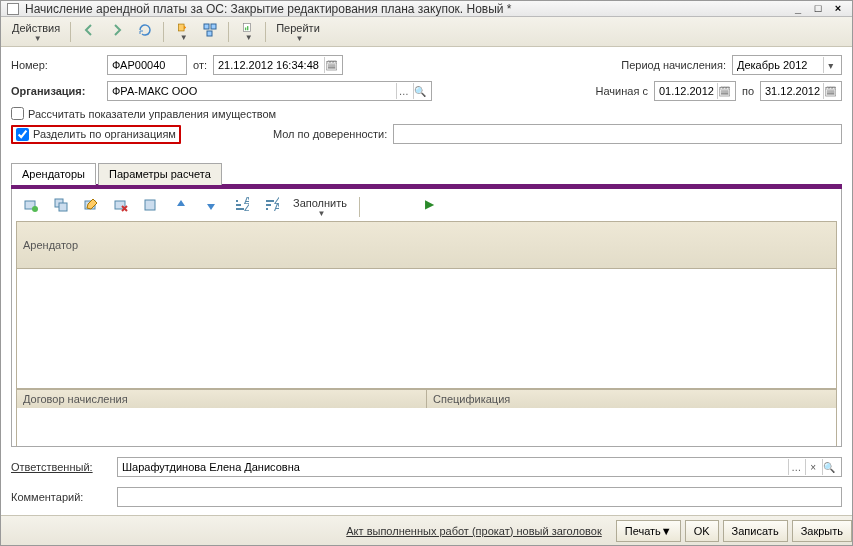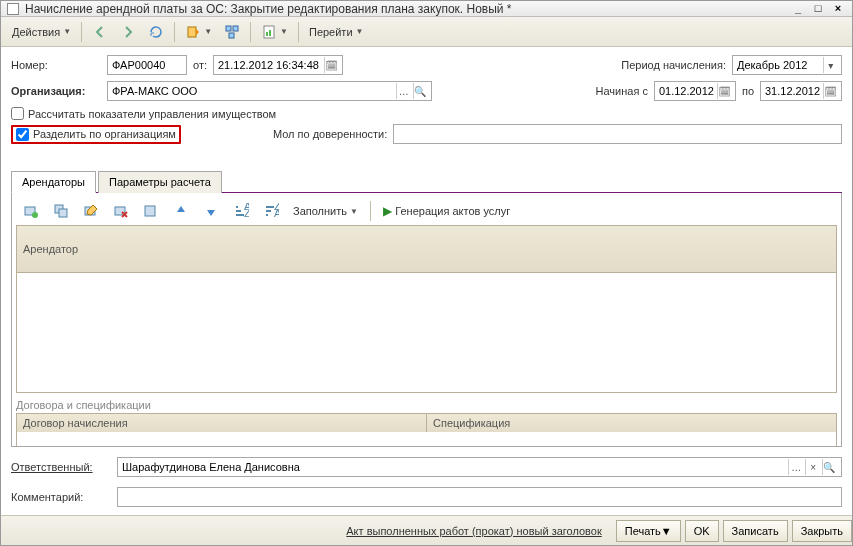--- a/index.html
+++ b/index.html
@@ -2,36 +2,36 @@
 <html><head>
 <meta charset="utf-8">
 <style>
 * { box-sizing: border-box; margin: 0; padding: 0; font-family: Arial, sans-serif; font-size: 11px; }
 body { background: #fff; width: 853px; height: 546px; border: 1px solid #999; display: flex; flex-direction: column; }
 .titlebar { background: linear-gradient(#f8f8f8,#e8e8e8); height: 16px; display: flex; align-items: center; padding: 0 6px; border-bottom: 1px solid #bbb; }
 .titlebar .ticon { width: 12px; height: 12px; border: 1px solid #888; background: #fff; margin-right: 6px; }
 .titlebar .title { flex: 1; color: #333; font-size: 12px; }
 .titlebar .wbtn { width: 16px; height: 14px; margin-left: 4px; text-align: center; line-height: 12px; font-weight: bold; cursor: default; }
 .toolbar { background: linear-gradient(#f4f2ea,#e9e6da); height: 30px; display: flex; align-items: center; padding: 0 6px; border-bottom: 1px solid #c9c5b5; gap: 2px; }
-.tbtn { height: 22px; min-width: 22px; border: 1px solid transparent; display: flex; align-items: center; justify-content: flex-start; padding: 0 4px; cursor: default; }
+.tbtn { height: 22px; min-width: 22px; border: 1px solid transparent; display: flex; align-items: center; justify-content: flex-start; padding: 0 4px; cursor: default; flex-direction: column; }
 .tbtn .dd { font-size: 8px; margin-left: 3px; color: #555; }
 .tbtn-text { color: #333; }
 .sep { width: 1px; height: 20px; background: #c2bda8; margin: 0 3px; }
 .ico { width: 16px; height: 16px; display: inline-block; }
 .content { flex: 1; padding: 8px 10px; display: flex; flex-direction: column; overflow: hidden; }
 .row { display: flex; align-items: center; margin-bottom: 6px; gap: 6px; }
 .lbl { color: #333; }
 .lbl-u { text-decoration: underline; color: #333; }
 .field { height: 20px; border: 1px solid #a8a8a8; background: #fff; display: flex; align-items: center; padding: 0 4px; }
 .field input { border: none; outline: none; width: 100%; height: 100%; background: transparent; }
 .field .fbtn { width: 16px; height: 16px; border-left: 1px solid #ccc; display: flex; align-items: center; justify-content: center; cursor: default; font-size: 10px; color: #555; margin-left: 2px; }
 .checkbox-row { display: flex; align-items: center; gap: 4px; }
 .hl { border: 2px solid #c00; padding: 1px 3px; display: inline-flex; align-items: center; gap: 4px; border-radius: 1px; }
 input[type=checkbox] { width: 13px; height: 13px; }
-.tabs { display: flex; border-bottom: 1px solid #701a75; margin-top: 20px; }
+.tabs { display: flex; border-bottom: 5px solid #701a75; margin-top: 12px; }
 .tab { padding: 4px 10px; border: 1px solid #a8a8a8; border-bottom: none; background: #f1efe6; margin-right: 2px; cursor: default; position: relative; top: 1px; }
 .tab.active { background: #fff; border-bottom: 1px solid #fff; }
 .tab-toolbar { display: flex; align-items: center; gap: 4px; height: 28px; padding: 4px 2px; border-bottom: 0; }
 .tab-body { border: 1px solid #a8a8a8; border-top: none; flex: 1; display: flex; flex-direction: column; padding: 4px; overflow: hidden; }
 .grid-head { background: linear-gradient(#eee8d6,#e2dcc8); border: 1px solid #b8b09a; padding: 17px 6px; color: #555; }
 .grid-body { border: 1px solid #b8b09a; border-top: none; background: #fff; }
 .section-title { color: #888; margin: 6px 0 2px; }
 .grid2 { border: 1px solid #b8b09a; }
 .grid2-head { display: flex; background: linear-gradient(#eee8d6,#e2dcc8); }
 .grid2-head > div { padding: 3px 6px; color: #555; border-right: 1px solid #b8b09a; }
@@ -227,21 +227,20 @@
           <span class="tbtn-text">Заполнить</span>
           <span class="dd">▼</span>
         </div>
       <div class="sep"></div>
       <div class="tbtn"><span class="green-tri">▶</span>&nbsp;<span class="tbtn-text">Генерация актов услуг</span></div>
     </div>
 
     <div class="grid-head"><span>Арендатор</span></div>
     <div class="grid-body" style="flex:1;min-height:120px"></div>
 
-    <div class="section-title">Договора и спецификации</div>
     <div class="grid2">
       <div class="grid2-head">
         <div style="flex:1">Договор начисления</div>
         <div style="flex:1;border-right:none">Спецификация</div>
       </div>
       <div class="grid2-body"></div>
     </div>
   </div>
 
   <div class="footer-row">

